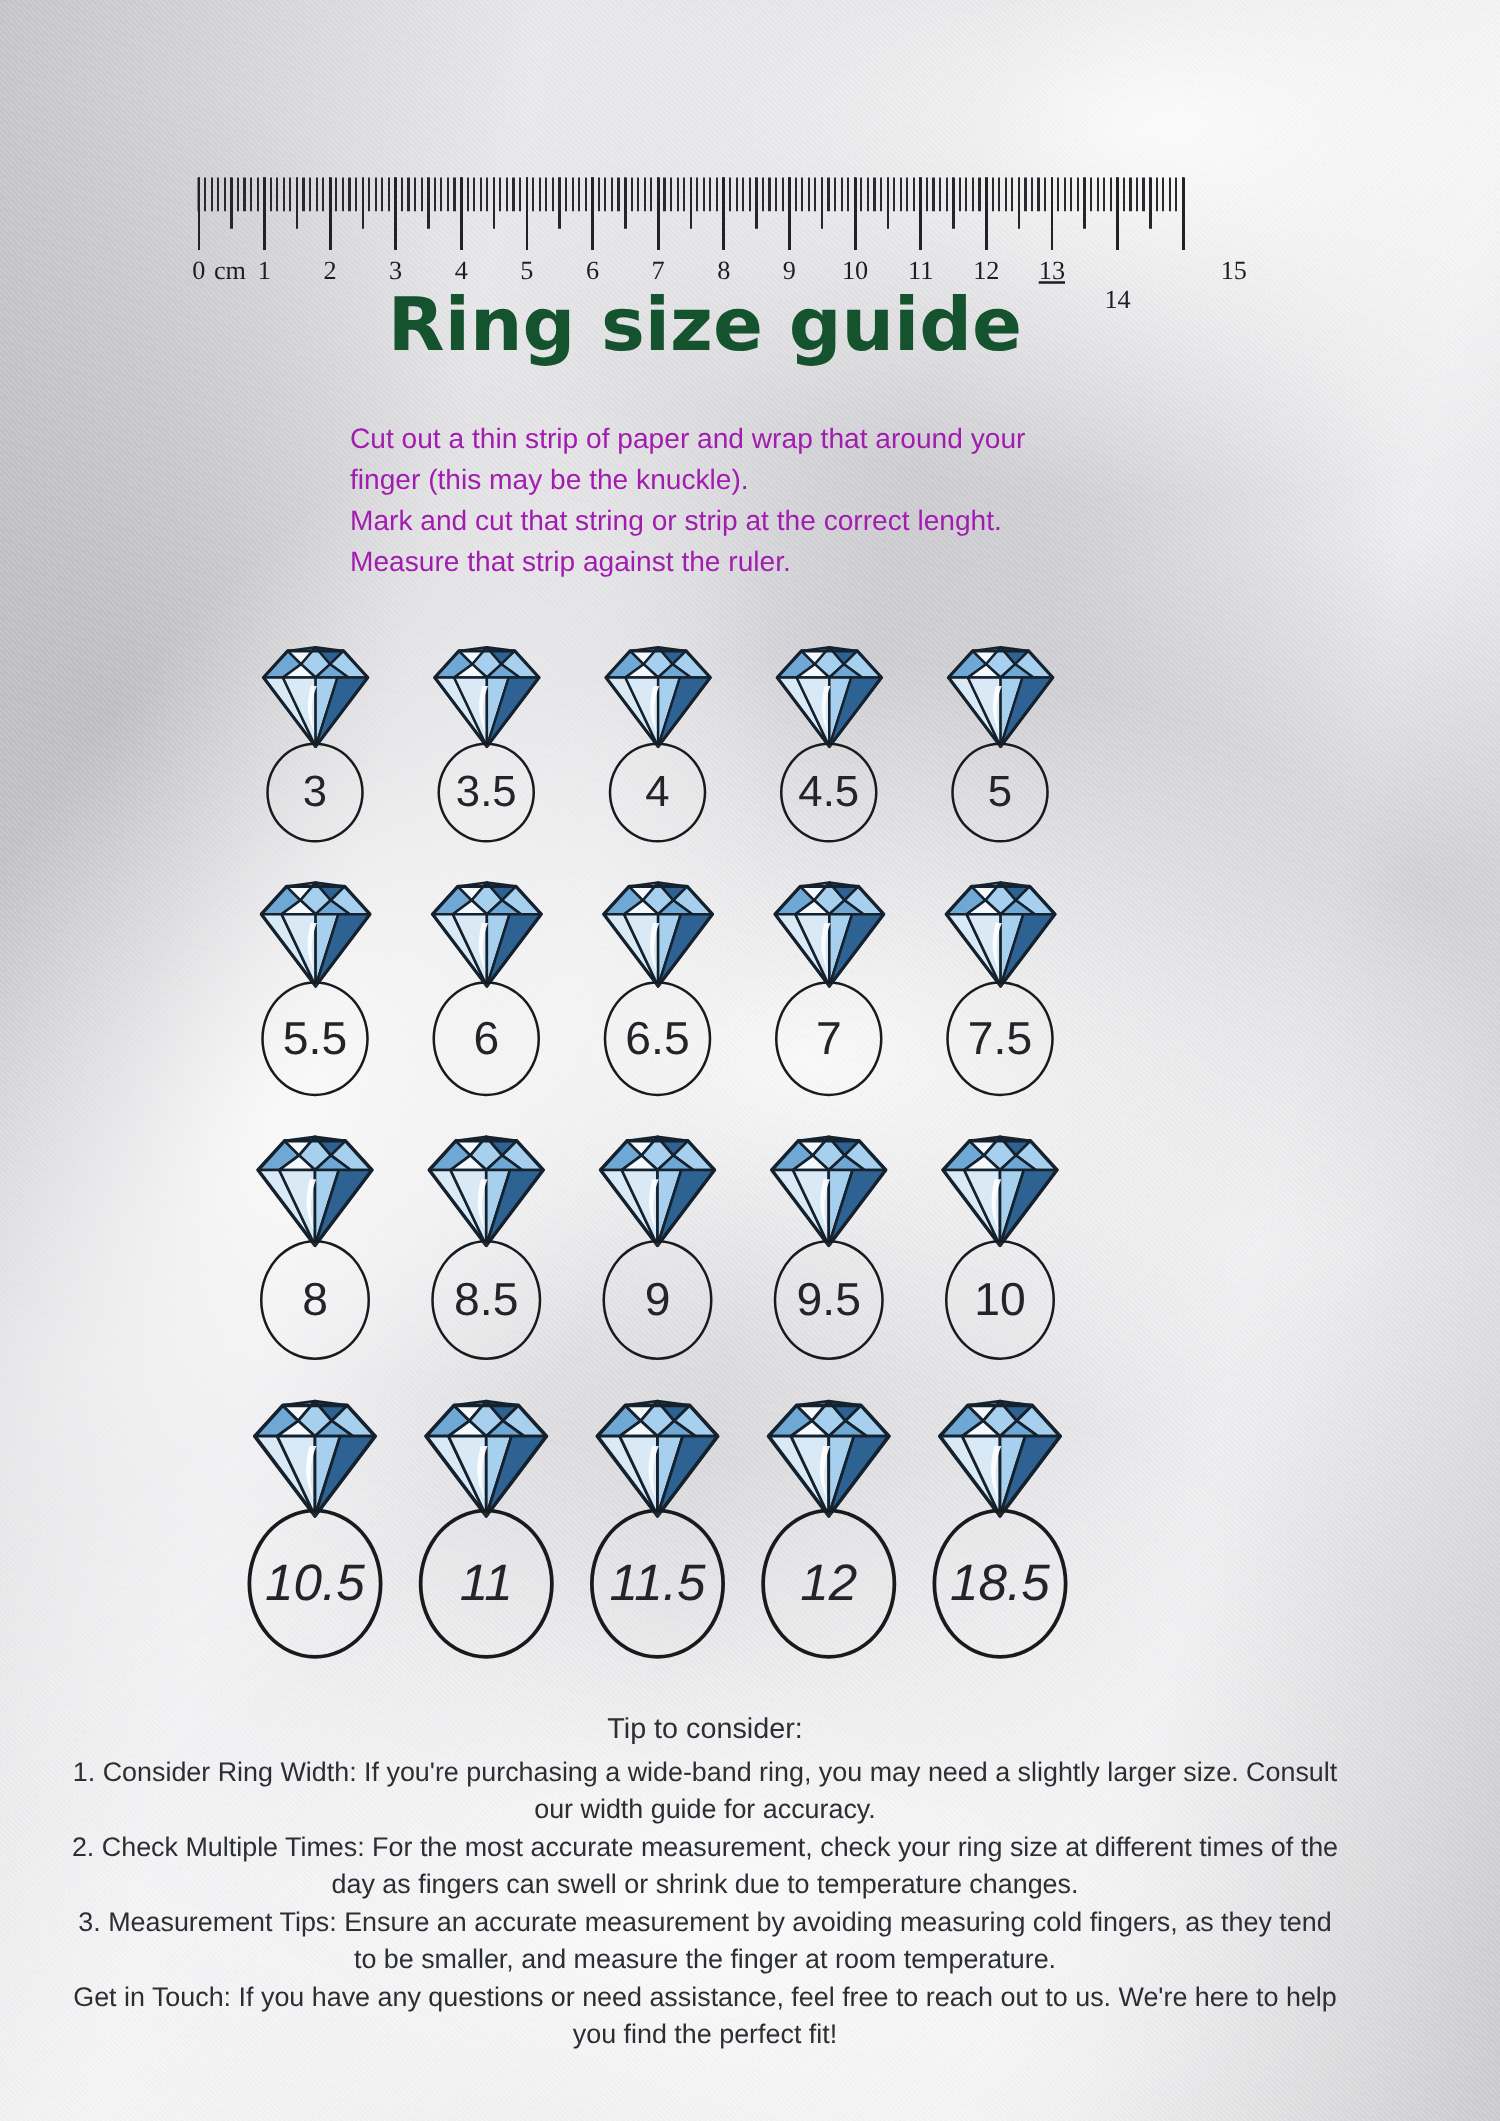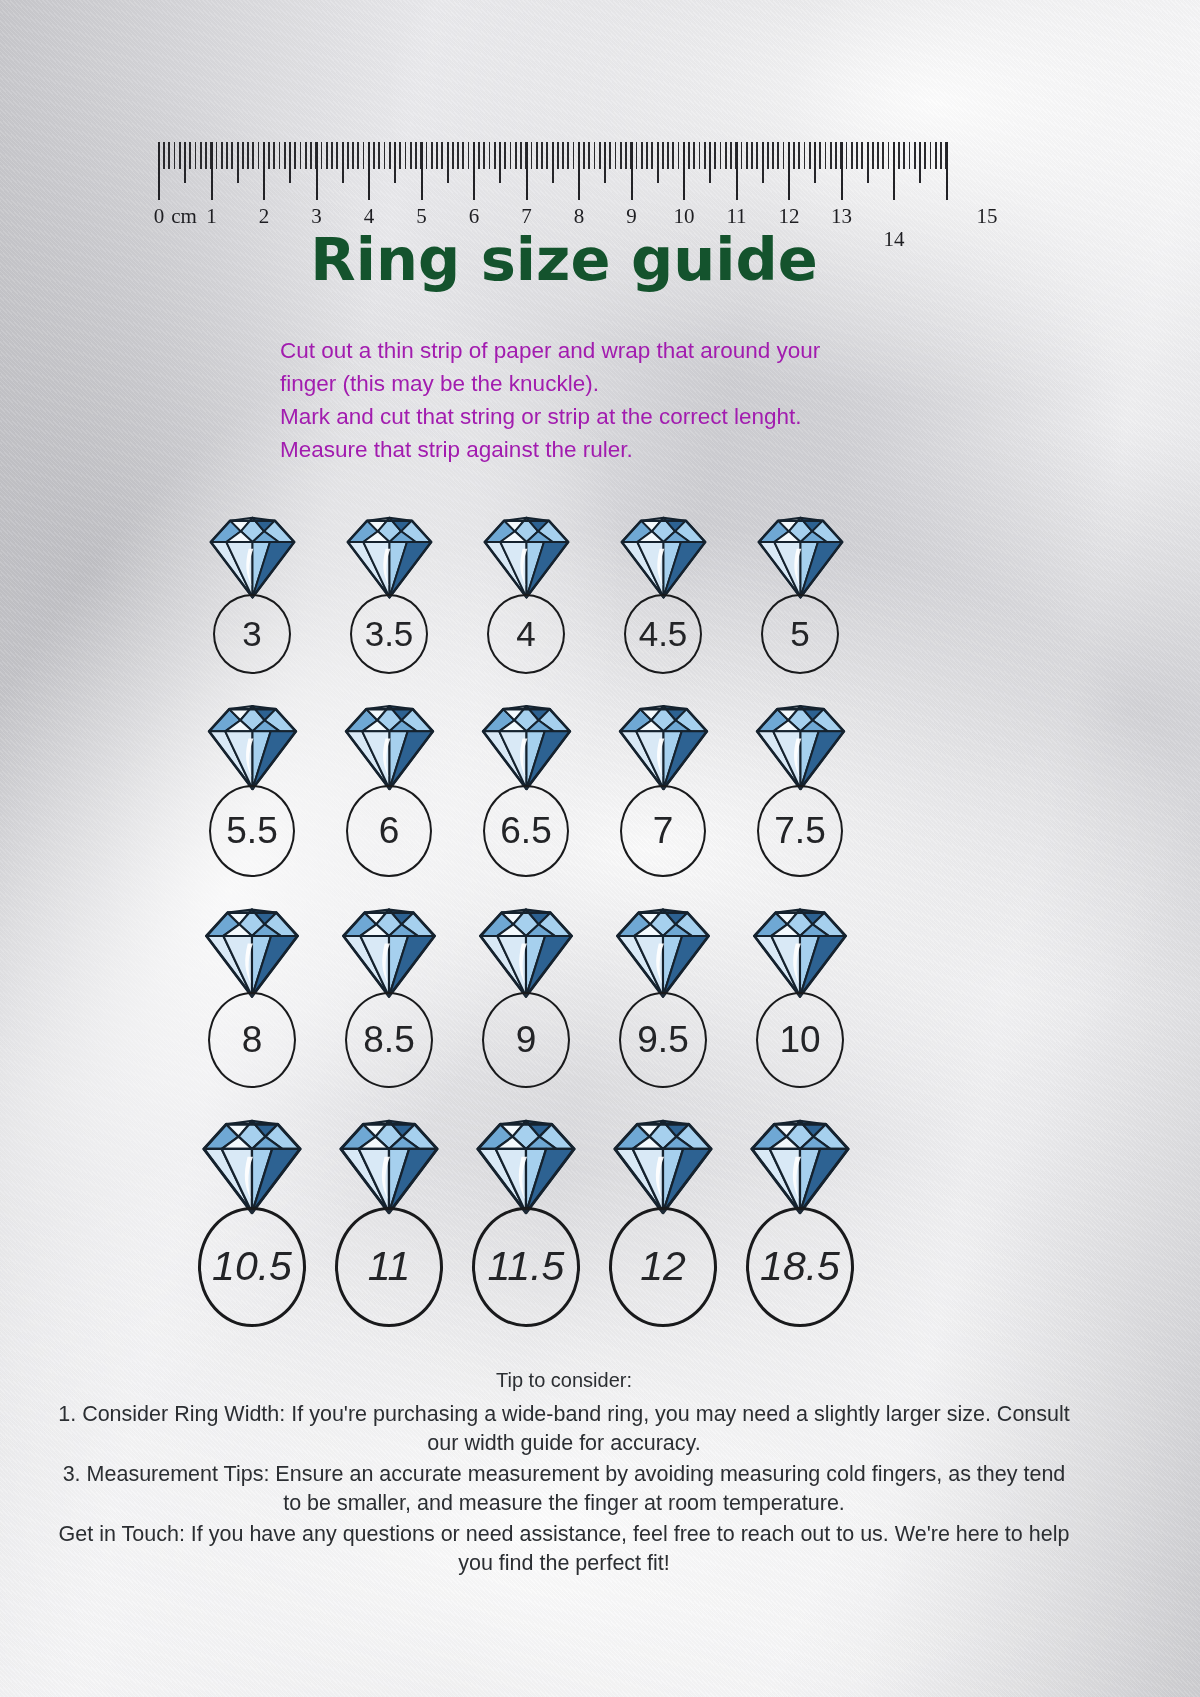--- a/index.html
+++ b/index.html
@@ -59,21 +59,21 @@
     color:#232427;background:rgba(255,255,255,0.04);
     font-family:"Liberation Sans","DejaVu Sans",sans-serif;
   }
   .row-0 .diamond{width:97px;}  .row-0 .ring-circle{width:74px;height:76px;font-size:35px;margin-top:-7px;}
   .row-1 .diamond{width:101px;} .row-1 .ring-circle{width:82px;height:88px;font-size:37px;margin-top:-8px;}
   .row-2 .diamond{width:106px;} .row-2 .ring-circle{width:84px;height:92px;font-size:37px;margin-top:-8px;}
   .row-3 .diamond{width:112px;} .row-3 .ring-circle{width:102px;height:114px;font-size:41px;margin-top:-11px;border-width:3.4px;font-style:italic;}
 
   
   .tips{margin-top:42px;text-align:center;color:#2b2e32;}
-  .tips-heading{font-size:20px;margin-bottom:8px;}
+  .tips-heading{font-size:23px;margin-bottom:8px;}
   .tips p{max-width:1016px;margin:2px auto;font-size:21.5px;line-height:29px;}
 </style>
 </head>
 <body>
 
 <div class="texture"></div>
 <div class="sheen"></div>
 
 <div class="ruler">
   <div class="ruler-ticks">
@@ -89,21 +89,21 @@
       <span style="left: 158.5px;">3</span>
       <span style="left: 211px;">4</span>
       <span style="left: 263.5px;">5</span>
       <span style="left: 316px;">6</span>
       <span style="left: 368.5px;">7</span>
       <span style="left: 421px;">8</span>
       <span style="left: 473.5px;">9</span>
       <span style="left: 526px;">10</span>
       <span style="left: 578.5px;">11</span>
       <span style="left: 631px;">12</span>
-      <span style="left: 683.5px;">13</span>
+      <span style="left: 683.5px; text-decoration: underline;">13</span>
       <span style="left: 736px; margin-top: 23px;">14</span>
       <span style="left: 829px;">15</span>
     </div>
 </div>
 
 <div class="content-col">
   <h1 class="page-title" style="color: #14532d;">Ring size guide</h1>
   <div class="intro" id="intro">
       <div>Cut out a thin strip of paper and wrap that around your</div>
       <div>finger (this may be the knuckle).</div>
@@ -557,17 +557,18 @@
           <div class="ring-circle">
             <span>18.5</span>
           </div>
         </div>
       </div>
     </div>
   <div class="tips">
     <div class="tips-heading">Tip to consider:</div>
     <div id="tips-items">
         <p>1.   Consider Ring Width: If you're purchasing a wide-band ring, you may need a slightly larger size. Consult our width guide for accuracy.</p>
+        <p>2.  Check Multiple Times: For the most accurate measurement, check your ring size at different times of the day as fingers can swell or shrink due to temperature changes.</p>
         <p>3. Measurement Tips: Ensure an accurate measurement by avoiding measuring cold fingers, as they tend to be smaller, and measure the finger at room temperature.</p>
         <p>Get in Touch: If you have any questions or need assistance, feel free to reach out to us. We're here to help you find the perfect fit!</p>
       </div>
   </div>
 </div>
 
 </body></html>

